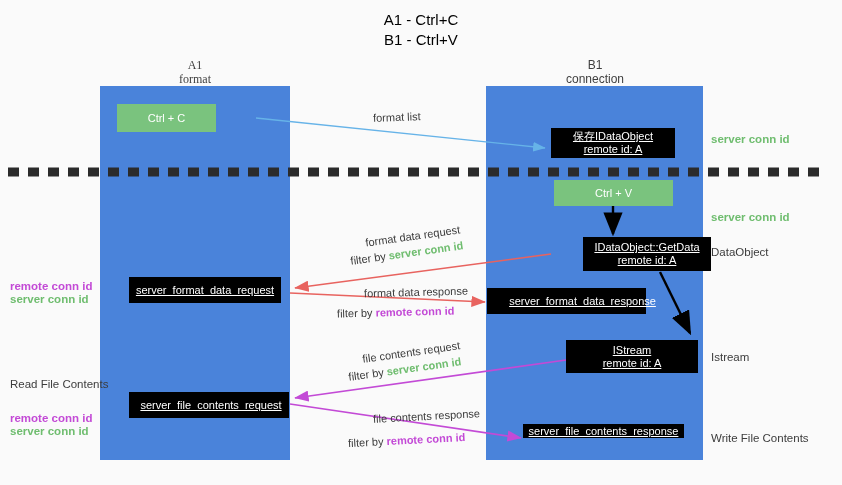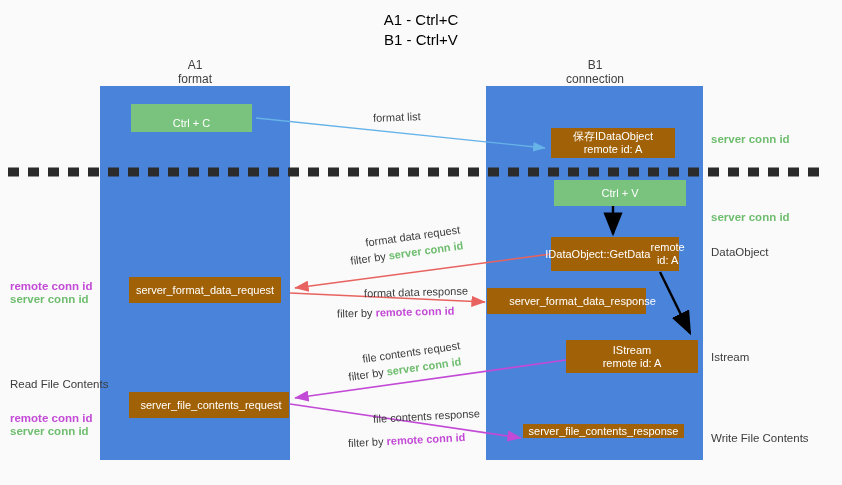--- a/index.html
+++ b/index.html
@@ -28,21 +28,21 @@
   .lane{background:#4a83da;}
 
   
   .box{
     box-sizing:border-box;
     display:flex;align-items:center;justify-content:center;
     text-align:center;color:#ffffff;font-size:11px;line-height:13px;
     padding:2px 4px;
   }
   .box.green{background:#7ac37e;}
-  .box.orange{background:#a16207;}
+  .box.orange{background:#000000;text-decoration:underline;}
 
   
   .cap{font-size:11.5px;line-height:14px;}
   .cap.plain{color:#3c3c3c;}
   .green-t{color:#6fbd6f;font-weight:bold;}
   .magenta-t{color:#c34ad6;font-weight:bold;}
 
   
   .msg{font-size:11px;line-height:14px;color:#3c3c3c;white-space:nowrap;}
 
@@ -55,21 +55,21 @@
 </head>
 <body>
 
 <div id="stage">
 
   <div class="abs" id="title">
     <div>A1 - Ctrl+C</div>
     <div>B1 - Ctrl+V</div>
   </div>
 
-  <div class="abs col-head" style="left:130px;top:58px;width:130px;">
+  <div class="abs col-head" style="left:130px;top:58px;width:130px;font-family:Liberation Serif, serif;">
     <div>A1</div>
     <div>format</div>
   </div>
   <div class="abs col-head" style="left:530px;top:58px;width:130px;">
     <div>B1</div>
     <div>connection</div>
   </div>
 
   <div class="abs lane" style="left:100px;top:86px;width:190px;height:374px;"></div>
   <div class="abs lane" style="left:486px;top:86px;width:217px;height:374px;"></div>
@@ -102,34 +102,34 @@
 
     <line x1="566" y1="360" x2="295" y2="398" stroke="#c34ad6" stroke-width="1.6" marker-end="url(#ah-mag)"></line>
 
     <line x1="290" y1="404" x2="521" y2="438" stroke="#c34ad6" stroke-width="1.6" marker-end="url(#ah-mag)"></line>
   </svg>
 
   <svg id="divider" class="abs" viewBox="0 0 842 12">
     <line x1="8" y1="6" x2="826" y2="6" stroke="#2b2b2b" stroke-width="9" stroke-dasharray="11 9" stroke-linecap="butt"></line>
   </svg>
 
-  <div class="abs box green" style="left:131px;top:104px;width:121px;height:28px;align-items:flex-end;">
+  <div class="abs box green" style="left:117px;top:104px;width:99px;height:28px;">
     <span>Ctrl + C</span>
   </div>
 
   <div class="abs box orange" style="left:551px;top:128px;width:124px;height:30px;flex-direction:column;">
     <span>保存IDataObject</span>
     <span>remote id: A</span>
   </div>
 
-  <div class="abs box green" style="left:554px;top:180px;width:132px;height:26px;">
+  <div class="abs box green" style="left:554px;top:180px;width:119px;height:26px;">
     <span>Ctrl + V</span>
   </div>
 
-  <div class="abs box orange" style="left:551px;top:237px;width:128px;height:34px;flex-direction:row;">
+  <div class="abs box orange" style="left:583px;top:237px;width:128px;height:34px;flex-direction:column;">
     <span>IDataObject::GetData</span>
     <span>remote id: A</span>
   </div>
 
   <div class="abs box orange" style="left:566px;top:340px;width:132px;height:33px;flex-direction:column;">
     <span>IStream</span>
     <span>remote id: A</span>
   </div>
 
   <div class="abs box orange" style="left:129px;top:277px;width:152px;height:26px;">

